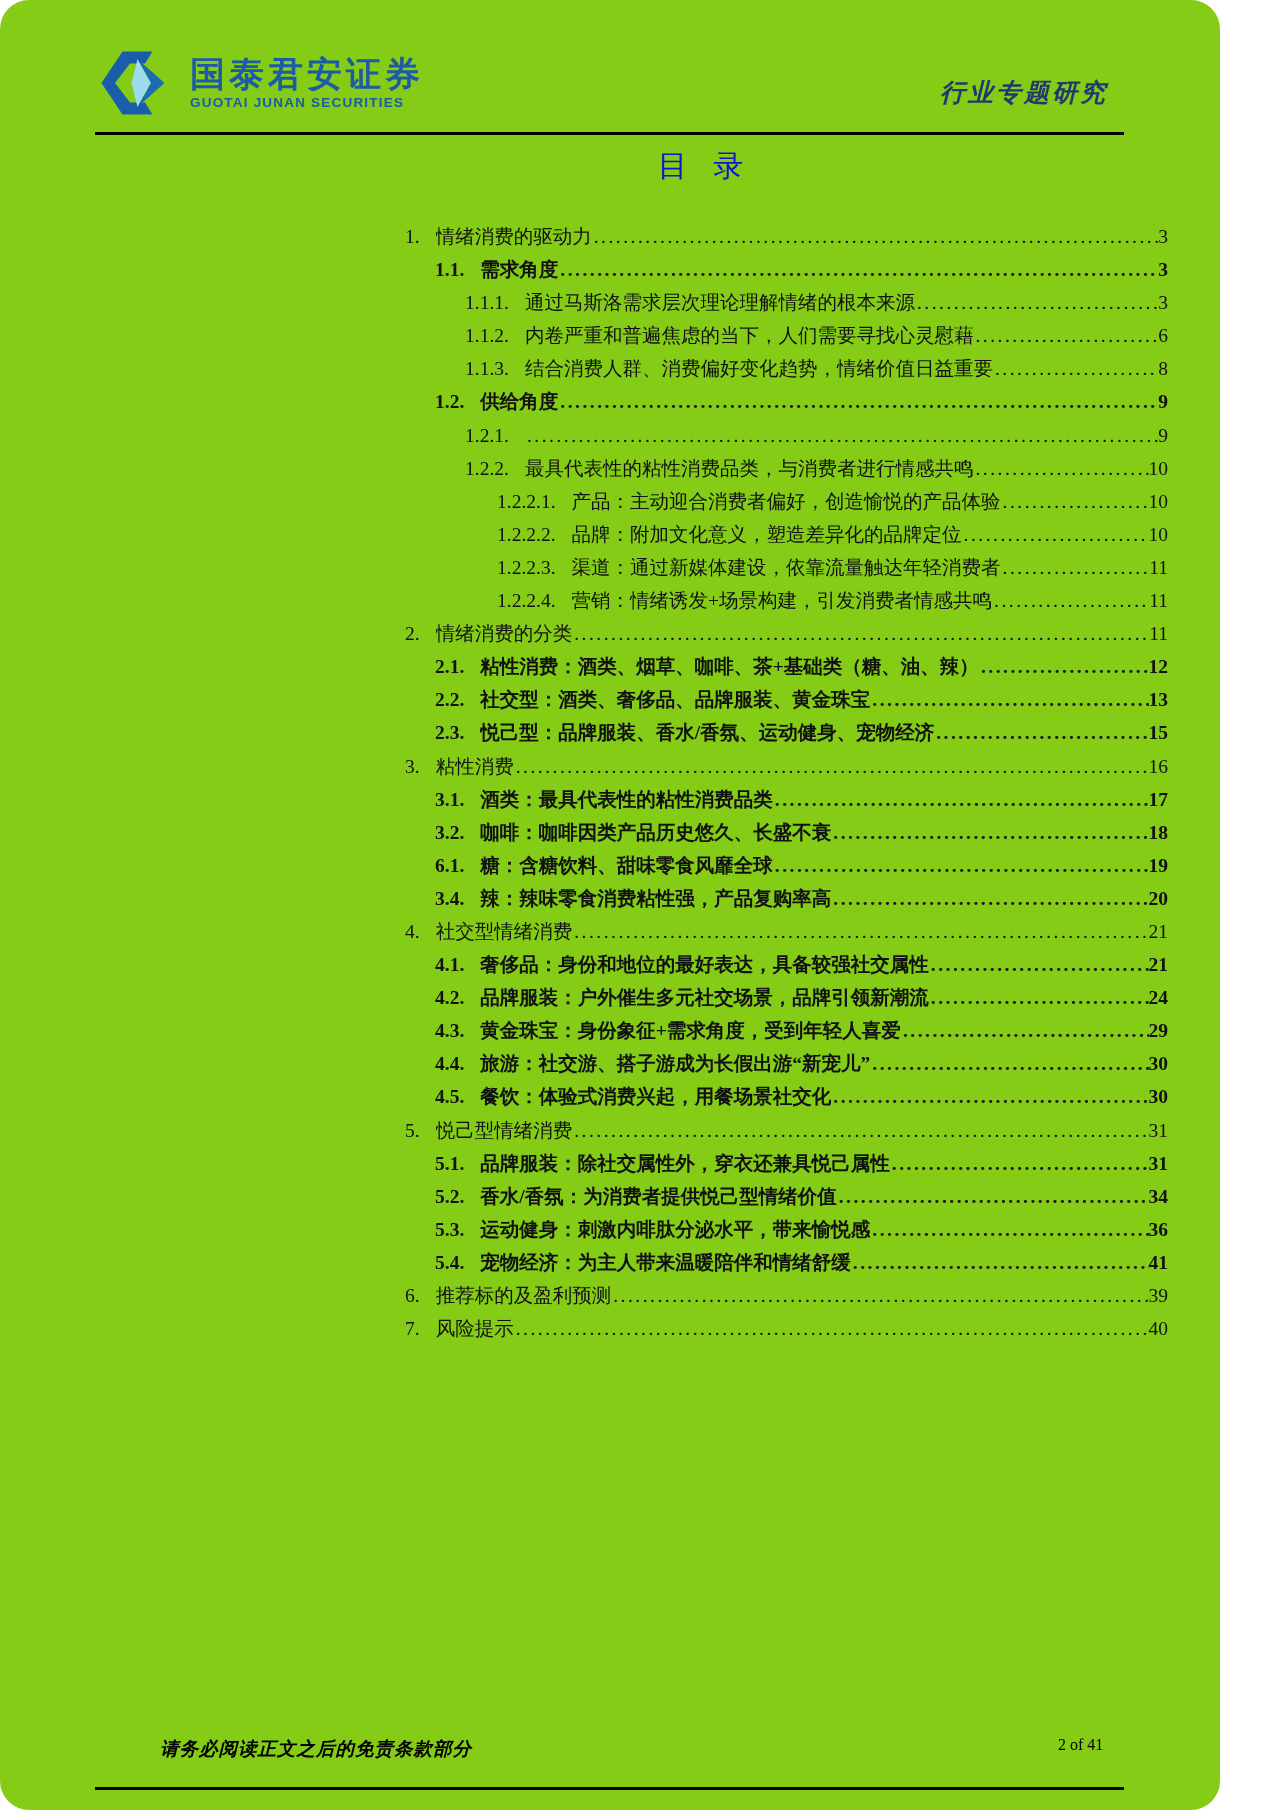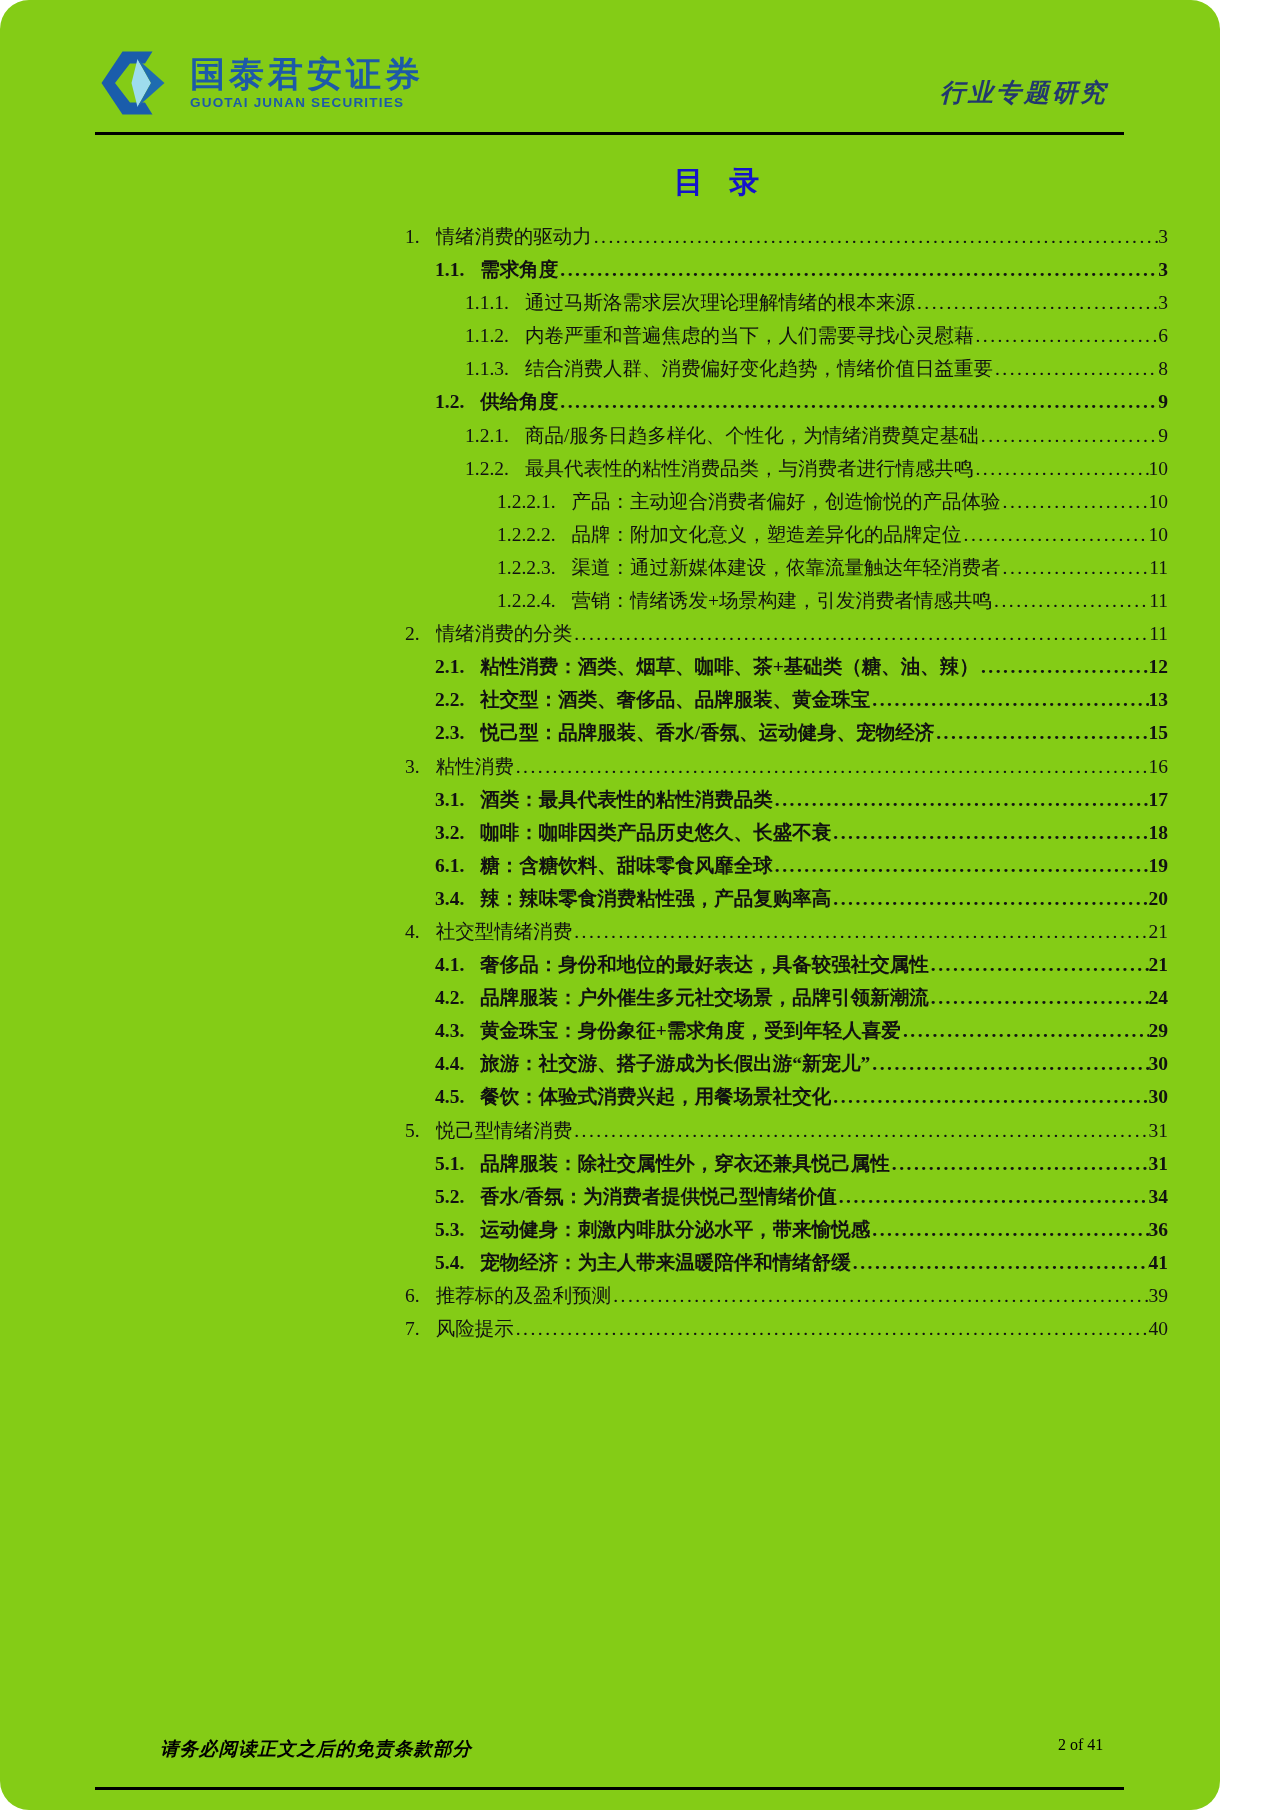--- a/index.html
+++ b/index.html
@@ -35,22 +35,22 @@
     color:#22386e;letter-spacing:3px;font-family:Liberation Mono, monospace;
   }
   .hdr-rule{
     position:absolute;left:95px;right:96px;top:132px;
     height:3px;background:#000;
   }
   
   .toc-title{
     position:absolute;top:146px;left:705px;
     transform:translateX(-50%);
-    margin:16px;
-    font-size:30px;font-weight:700;color:#1414cc;
+    margin:0;
+    font-size:30px;font-weight:400;color:#1414cc;
     letter-spacing:9px;white-space:nowrap;
   }
   .toc{
     position:absolute;left:405px;top:220px;width:763px;
   }
   .toc-row{
     display:flex;align-items:baseline;
     height:33.1px;
     font-size:19.5px;line-height:33.1px;
     white-space:nowrap;
@@ -138,21 +138,20 @@
       <span class="toc-page">8</span>
     </div>
       <div class="toc-row lvl2">
       <span class="toc-num">1.2.</span>
       <span class="toc-text">供给角度</span>
       <span class="toc-dots">....................................................................................................................................................................................................................................................................</span>
       <span class="toc-page">9</span>
     </div>
       <div class="toc-row lvl3">
       <span class="toc-num">1.2.1.</span>
-      <span class="toc-text">商品/服务日趋多样化、个性化，为情绪消费奠定基础</span>
       <span class="toc-dots">....................................................................................................................................................................................................................................................................</span>
       <span class="toc-page">9</span>
     </div>
       <div class="toc-row lvl3">
       <span class="toc-num">1.2.2.</span>
       <span class="toc-text">最具代表性的粘性消费品类，与消费者进行情感共鸣</span>
       <span class="toc-dots">....................................................................................................................................................................................................................................................................</span>
       <span class="toc-page">10</span>
     </div>
       <div class="toc-row lvl4">

